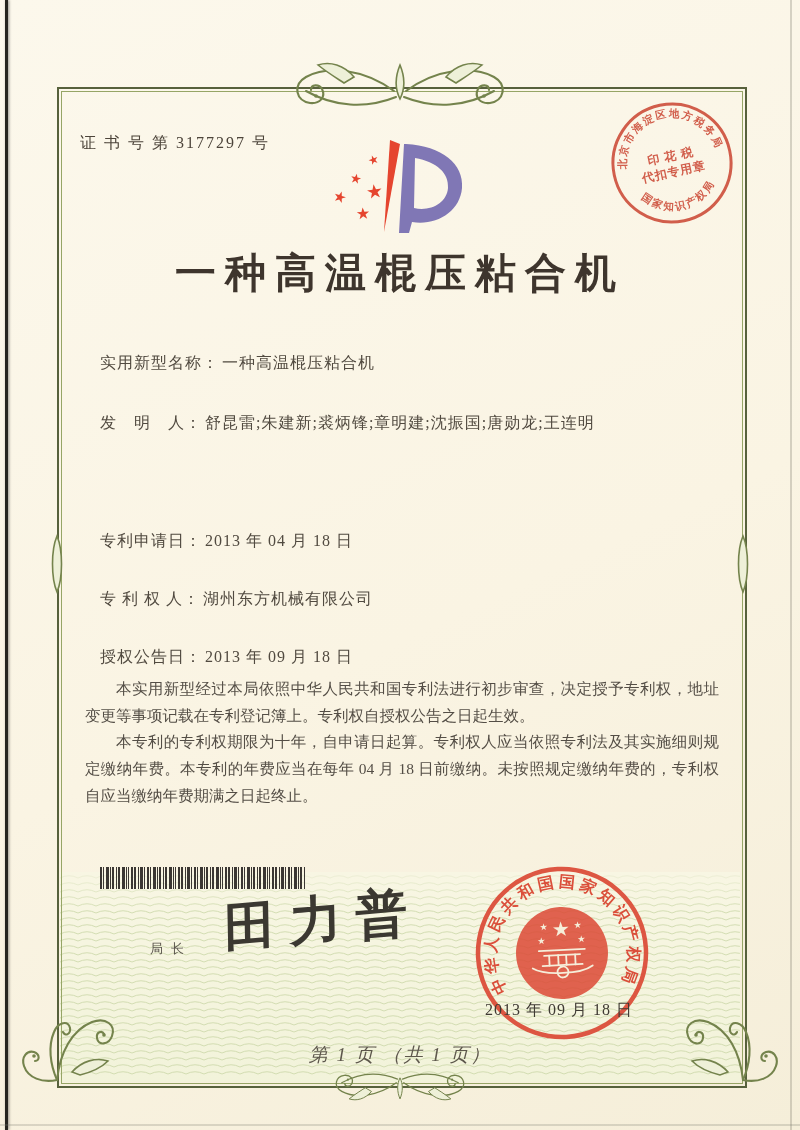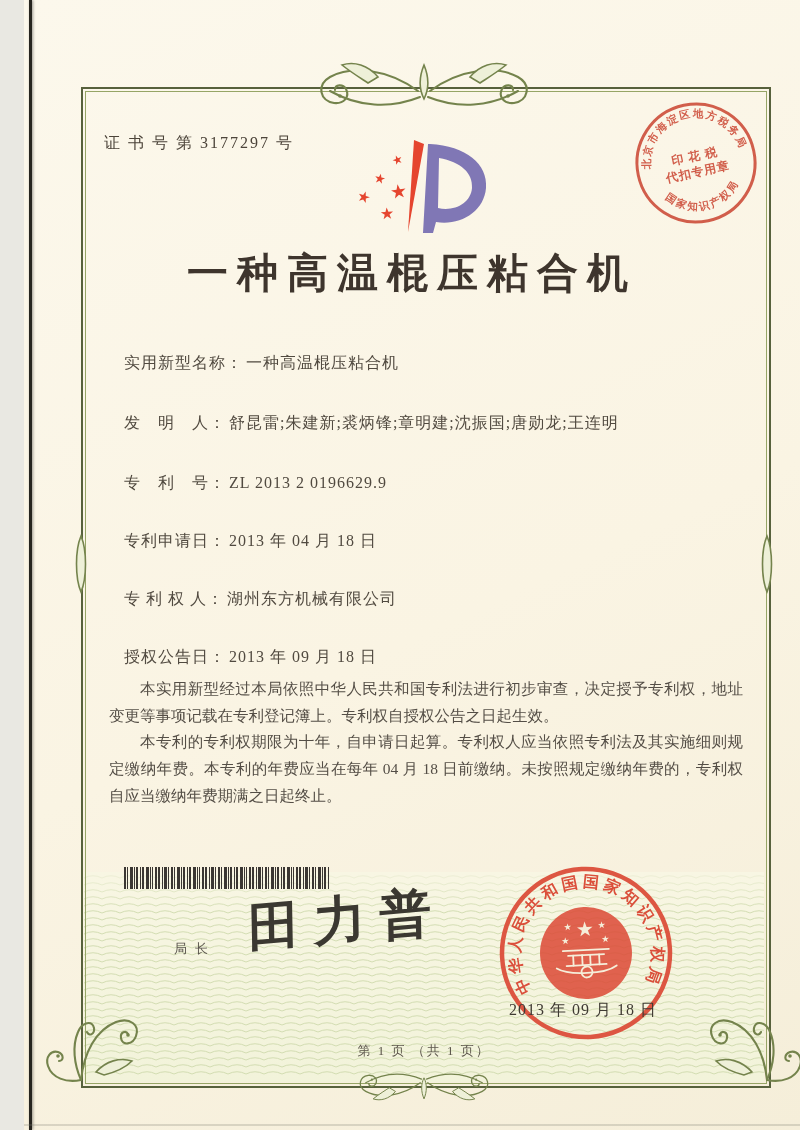--- a/index.html
+++ b/index.html
@@ -1,19 +1,19 @@
 <!DOCTYPE html>
 <html><head>
 <meta charset="utf-8">
 <style>
   html,body{margin:0;padding:0;background:#e9e8e2;}
   .scene{position:relative;width:800px;height:1130px;overflow:hidden;
          font-family:"Liberation Serif","DejaVu Serif",serif;}
   .paper{position:absolute;inset:0;
-         background:linear-gradient(155deg,#fcf8ec 0%,#faf4e3 55%,#f5eed9 100%);margin-left:24px;}
+         background:linear-gradient(155deg,#fcf8ec 0%,#faf4e3 55%,#f5eed9 100%);}
   .scan-edge-left{position:absolute;left:5px;top:0;width:3px;height:100%;
          background:#26251f;box-shadow:1px 0 3px rgba(0,0,0,.4);}
   .scan-edge-right{position:absolute;left:790px;top:0;width:2px;height:100%;
          background:rgba(125,122,110,.30);}
   .scan-edge-bottom{position:absolute;left:0;top:1124px;width:100%;height:2px;
          background:rgba(125,122,110,.25);}
 
   
   .frame{position:absolute;left:57px;top:87px;width:686px;height:997px;
          border:2px solid #57613c;}
@@ -62,21 +62,21 @@
   .tax-stamp{position:absolute;left:607px;top:98px;width:130px;height:130px;
          transform:rotate(-12deg);opacity:.88;}
   .stamp-ring{fill:none;stroke:#cc4a36;stroke-width:3;}
   .stamp-arc-text{font-size:10.5px;letter-spacing:2px;fill:#cc4a36;font-weight:700;}
   .stamp-center{font-size:12px;fill:#cc4a36;font-weight:700;text-anchor:middle;letter-spacing:1px;}
 
   .logo{position:absolute;left:328px;top:136px;width:150px;height:102px;}
   .logo-star{position:absolute;color:#e5452f;font-family:"DejaVu Sans",sans-serif;line-height:1;}
 
   .footer{position:absolute;left:57px;width:686px;top:1042px;text-align:center;
-         font-size:13px;color:#5d574c;letter-spacing:2px;}
+         font-size:19px;color:#5d574c;letter-spacing:2px;font-style:italic;}
 </style>
 </head>
 <body>
 
 <div class="scene">
   <div class="paper">
 
     <svg width="0" height="0" style="position:absolute" aria-hidden="true">
       <defs>
         <g id="cfl">
@@ -187,22 +187,20 @@
       <span class="logo-star" style="left:5px;top:54px;font-size:15px;transform:rotate(18deg)">★</span>
       <span class="logo-star" style="left:28px;top:70px;font-size:16px;transform:rotate(-4deg)">★</span>
     </div>
 
     <h1 class="title">一种高温棍压粘合机</h1>
 
     <div class="field" style="top:353px">
       <span class="flabel">实用新型名称：</span><span class="fvalue">一种高温棍压粘合机</span></div>
     <div class="field" style="top:413px">
       <span class="flabel">发　明　人：</span><span class="fvalue">舒昆雷;朱建新;裘炳锋;章明建;沈振国;唐勋龙;王连明</span></div>
-    <div class="field" style="top:473px">
-      <span class="flabel">专　利　号：</span><span class="fvalue">ZL 2013 2 0196629.9</span></div>
     <div class="field" style="top:531px">
       <span class="flabel">专利申请日：</span><span class="fvalue">2013 年 04 月 18 日</span></div>
     <div class="field" style="top:589px">
       <span class="flabel">专 利 权 人：</span><span class="fvalue">湖州东方机械有限公司</span></div>
     <div class="field" style="top:647px">
       <span class="flabel">授权公告日：</span><span class="fvalue">2013 年 09 月 18 日</span></div>
 
     <div class="paras">
       <p>本实用新型经过本局依照中华人民共和国专利法进行初步审查，决定授予专利权，地址变更等事项记载在专利登记簿上。专利权自授权公告之日起生效。</p>
       <p>本专利的专利权期限为十年，自申请日起算。专利权人应当依照专利法及其实施细则规定缴纳年费。本专利的年费应当在每年 04 月 18 日前缴纳。未按照规定缴纳年费的，专利权自应当缴纳年费期满之日起终止。</p>

